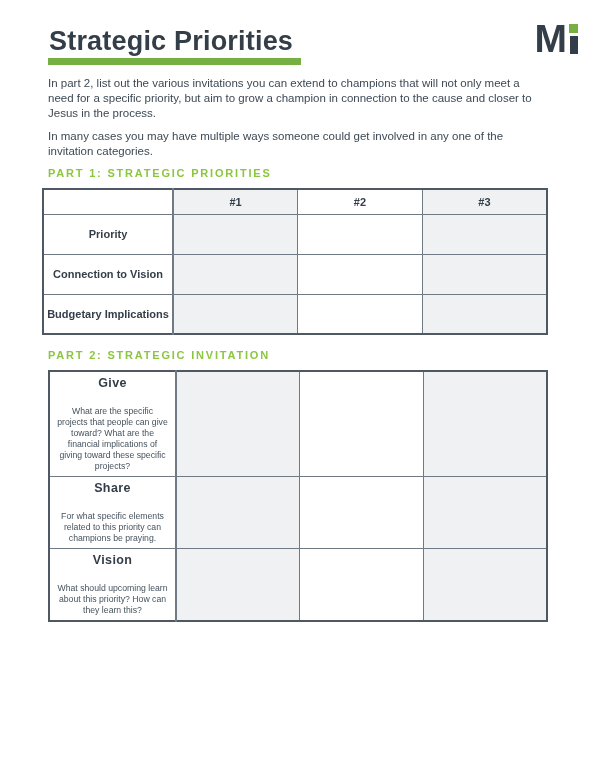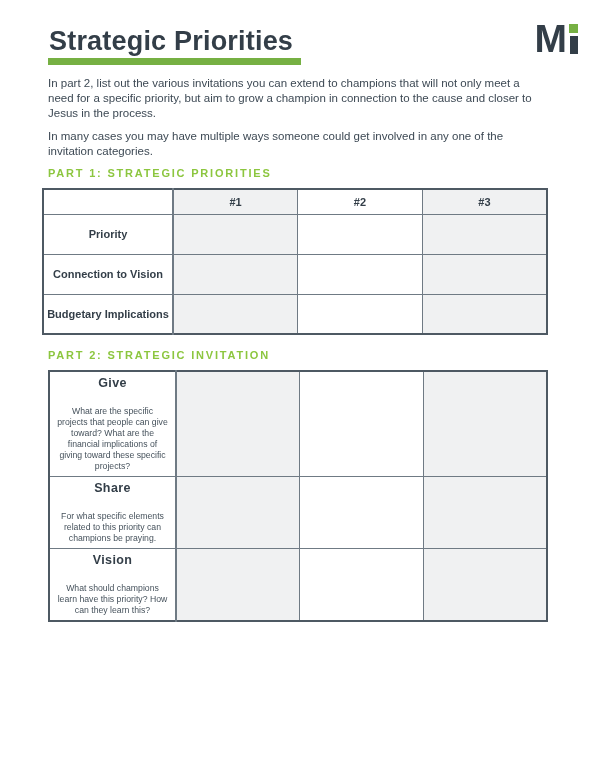--- a/index.html
+++ b/index.html
@@ -140,21 +140,21 @@
         <div class="cat-title">Share</div>
         <div class="cat-desc">For what specific elements related to this priority can champions be praying.</div>
       </td>
       <td></td>
       <td></td>
       <td></td>
     </tr>
     <tr>
       <td class="cat-cell">
         <div class="cat-title">Vision</div>
-        <div class="cat-desc">What should champions learn have this priority? How can they learn this?</div>
+        <div class="cat-desc">What should upcoming learn about this priority? How can they learn this?</div>
       </td>
       <td></td>
       <td></td>
       <td></td>
     </tr>
   </tbody>
     </table>
 
 </div>
 

